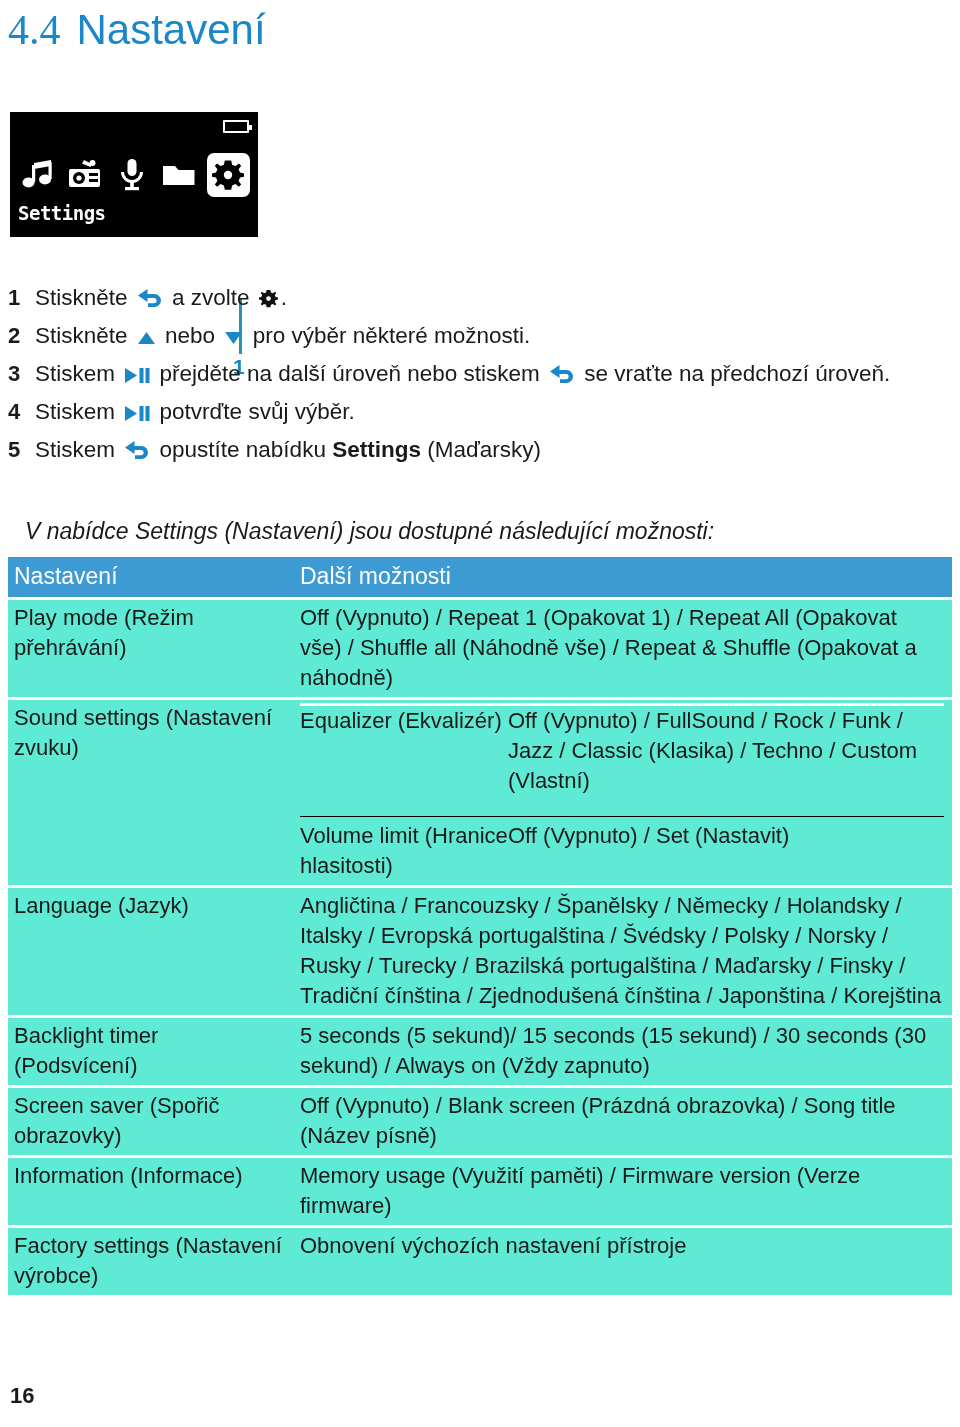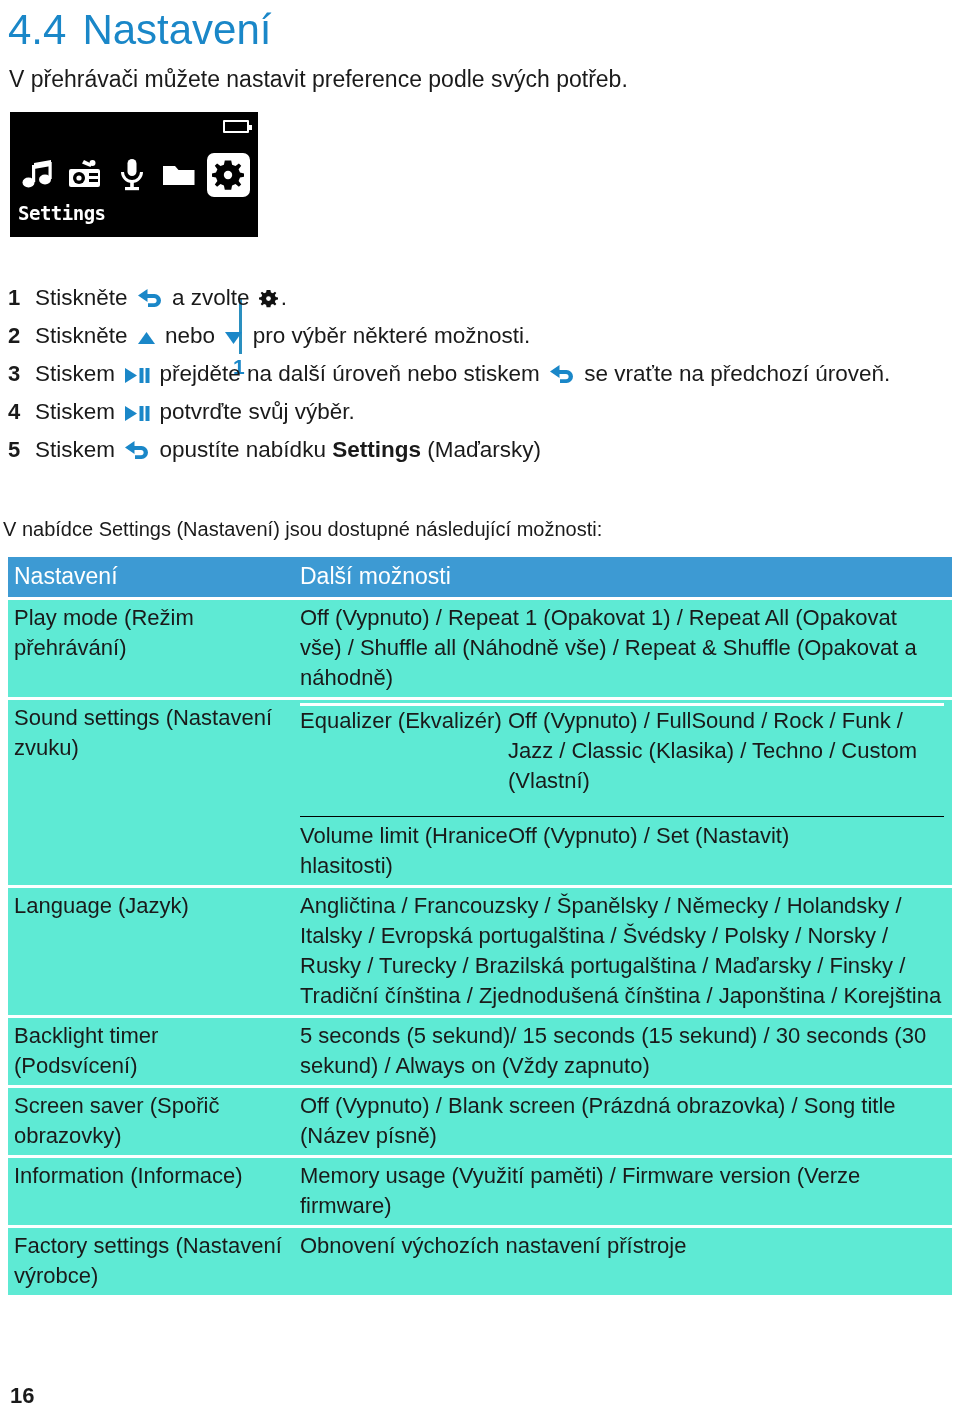--- a/index.html
+++ b/index.html
@@ -27,21 +27,21 @@
   .heading {
     position: absolute;
     left: 8px;
     top: 6px;
     font-size: 42px;
     font-weight: 400;
     color: #1a87c8;
     letter-spacing: 0px;
     white-space: nowrap;
   }
-  .heading .num { margin-right: 16px; }
+  .heading .num { margin-right: 16px; font-family: Liberation Serif, serif; }
 
   .intro {
     position: absolute;
     left: 9px;
     top: 66px;
     font-size: 23px;
     color: #1a1a1a;
     white-space: nowrap;
   }
 
@@ -162,25 +162,26 @@
   
   .ic {
     display: inline-block;
     vertical-align: -3px;
     margin: 0 3px;
   }
   .ic svg { display: block; }
 
   .lead {
     position: absolute;
-    left: 3px;
+    left: 25px;
     top: 518px;
-    font-size: 20px;
+    font-size: 23px;
     color: #1a1a1a;
     white-space: nowrap;
+    font-style: italic;
   }
 
   
   .tbl {
     position: absolute;
     left: 8px;
     top: 557px;
     width: 944px;
     border-collapse: collapse;
     font-size: 22px;
@@ -237,21 +238,20 @@
 </style>
 </head>
 <body>
 
 <div class="page">
 
   <div class="heading">
     <span class="num">4.4</span><span>Nastavení</span>
   </div>
 
-  <div class="intro">V přehrávači můžete nastavit preference podle svých potřeb.</div>
 
   <div class="lcd-wrap">
     <div class="lcd">
       <div class="lcd-battery"></div>
       <div class="lcd-icons">
 
         <div class="lcd-ic">
           <svg width="34" height="32" viewBox="0 0 34 32">
             <path fill="#fff" d="M13 4 L30 1 L30 7 L13 10 Z"></path>
             <rect fill="#fff" x="11" y="6" width="3.2" height="17"></rect>

